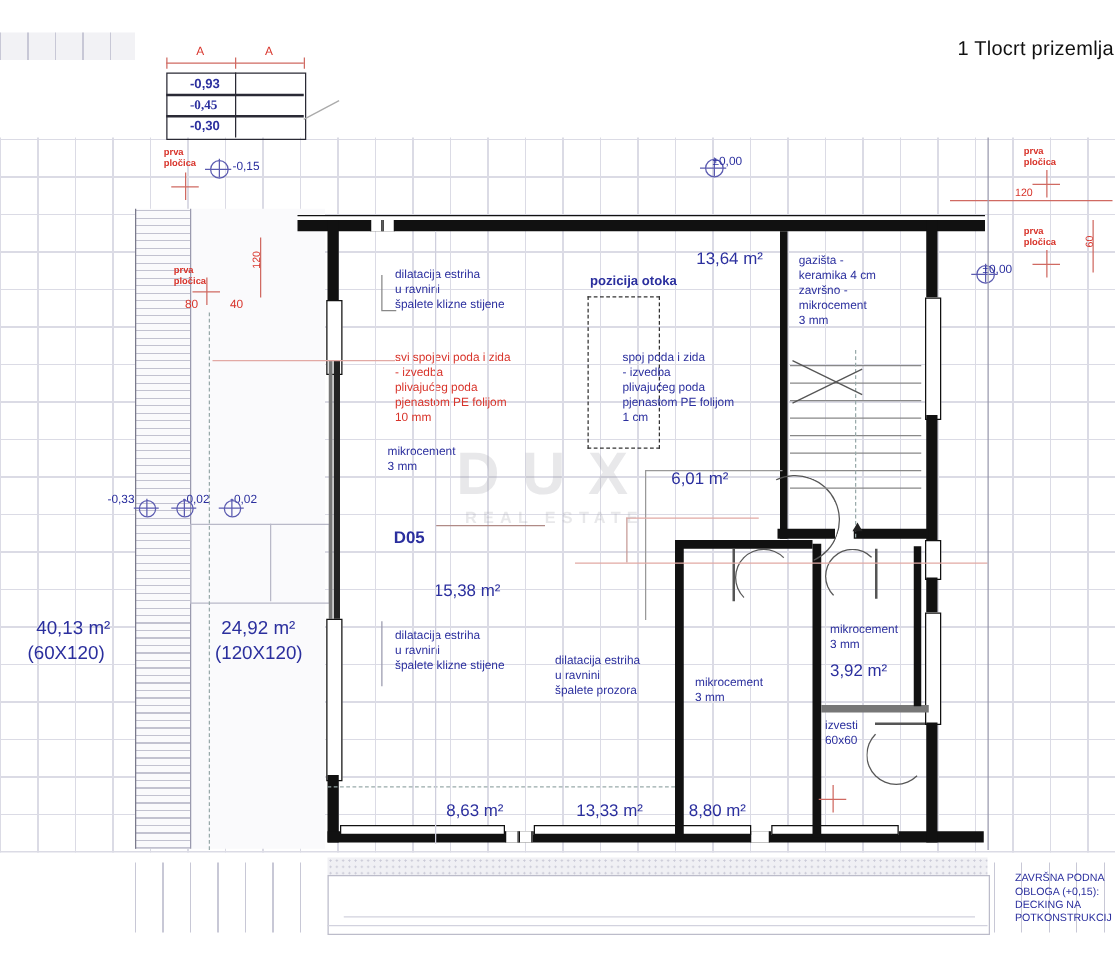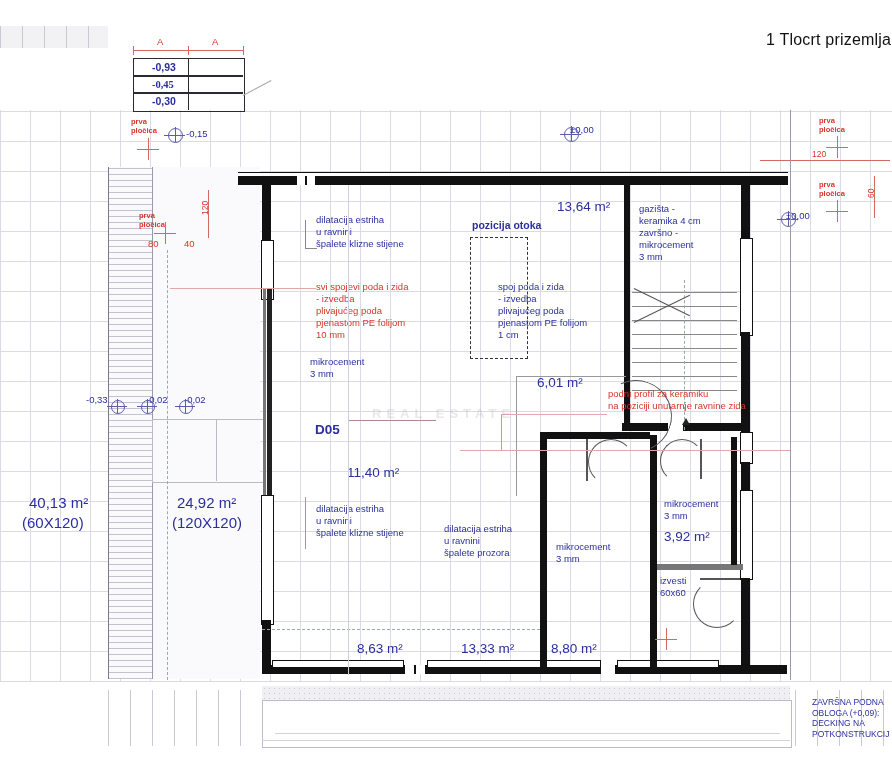--- a/index.html
+++ b/index.html
@@ -201,30 +201,28 @@
 - izvedba
 plivajućeg poda
 pjenastom PE folijom
 1 cm</div>
 
   <div class="abs txt t9 blue" style="left:310px;top:356px;">mikrocement
 3 mm</div>
 
   <div class="abs txt t13 blue" style="left:557px;top:199px;">13,64 m²</div>
   <div class="abs txt t13 blue" style="left:537px;top:375px;">6,01 m²</div>
-  <div class="abs txt t13 blue" style="left:347px;top:465px;">11,40 m²</div>
+  <div class="abs txt t13 blue" style="left:347px;top:465px;">15,38 m²</div>
   <div class="abs txt t13 blue" style="left:357px;top:641px;">8,63 m²</div>
   <div class="abs txt t13 blue" style="left:461px;top:641px;">13,33 m²</div>
   <div class="abs txt t13 blue" style="left:551px;top:641px;">8,80 m²</div>
   <div class="abs txt t13 blue" style="left:664px;top:529px;">3,92 m²</div>
 
   <div class="abs thinline" style="left:348px;top:420px;width:88px;height:1px;background:#b08a86;"></div>
 
-  <div class="abs txt t9 red" style="left:608px;top:388px;">podni profil za keramiku
-na poziciji unutarnje ravnine zida</div>
   <div class="abs thinline" style="left:501px;top:414px;width:1px;height:36px;background:#c69a96;"></div>
   <div class="abs redline" style="left:501px;top:414px;width:106px;height:1px;"></div>
   <div class="abs redline" style="left:460px;top:450px;width:330px;height:1px;"></div>
 
   <div class="abs txt t9 blue" style="left:639px;top:203px;">gazišta -
 keramika 4 cm
 završno -
 mikrocement
 3 mm</div>
 
@@ -275,19 +273,20 @@
 
   <div class="abs speckle" style="left:262px;top:686px;width:528px;height:14px;"></div>
   <div class="abs" style="left:262px;top:700px;width:528px;height:46px;background:#fff;border:1px solid #bcbcca;"></div>
   <div class="abs thinline" style="left:275px;top:733px;width:505px;height:1px;background:#d2d2de;"></div>
   <div class="abs thinline" style="left:262px;top:740px;width:528px;height:1px;background:#d2d2de;"></div>
 
   <div class="abs hatchv" style="left:108px;top:690px;width:150px;height:56px;"></div>
 
   <div class="abs hatchv" style="left:795px;top:690px;width:97px;height:56px;"></div>
   <div class="abs txt t8 blue" style="left:812px;top:697px;">ZAVRŠNA PODNA
-OBLOGA (+0,09):
+OBLOGA (+0,15):
 DECKING NA
 POTKONSTRUKCIJ</div>
 
+  <div class="abs wm" style="left:365px;top:352px;font-size:48px;letter-spacing:18px;">DUX</div>
   <div class="abs wm" style="left:372px;top:406px;font-size:13px;letter-spacing:5px;">REAL ESTATE</div>
 
 </div>
 
 </body></html>

